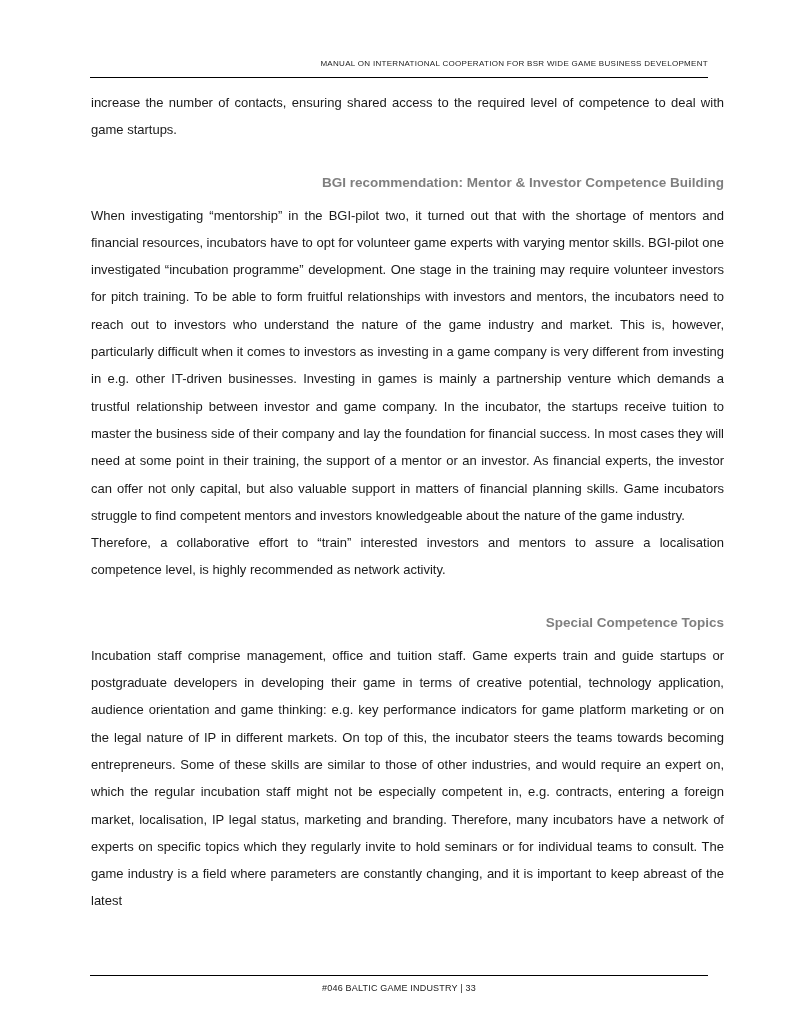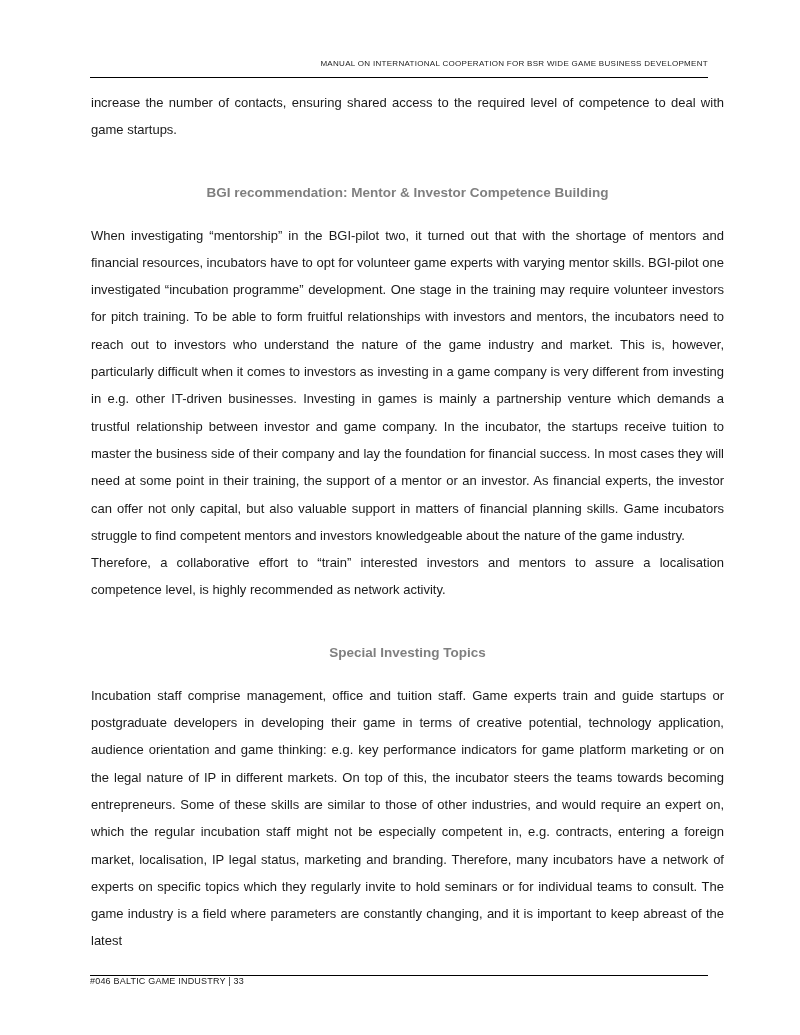--- a/index.html
+++ b/index.html
@@ -42,35 +42,36 @@
     padding-top: 33px;
   }
   .body-area p {
     margin: 0;
     font-size: 13px;
     line-height: 27.3px;
     text-align: justify;
     color: #1a1a1a;
   }
   .section-heading {
-    margin: 10px;
+    margin: 0;
     padding-top: 31px;
     padding-bottom: 12px;
     font-size: 13.5px;
     font-weight: bold;
     color: #7f7f7f;
-    text-align: center;
+    text-align: right;
   }
   .footer {
     position: absolute;
     left: 90px;
     right: 92px;
     top: 975px;
     border-top: 1px solid #000000;
-    text-align: left;
+    padding-top: 7px;
+    text-align: center;
   }
   .footer-text {
     font-size: 9px;
     letter-spacing: 0.2px;
     color: #1a1a1a;
   }
 </style>
 </head>
 <body>
 
@@ -83,21 +84,21 @@
   <div class="body-area">
 
     <p>increase the number of contacts, ensuring shared access to the required level of competence to deal with game startups.</p>
 
     <h2 class="section-heading">BGI recommendation: Mentor &amp; Investor Competence Building</h2>
 
     <p>When investigating “mentorship” in the BGI-pilot two, it turned out that with the shortage of mentors and financial resources, incubators have to opt for volunteer game experts with varying mentor skills. BGI-pilot one investigated “incubation programme” development. One stage in the training may require volunteer investors for pitch training. To be able to form fruitful relationships with investors and mentors, the incubators need to reach out to investors who understand the nature of the game industry and market. This is, however, particularly difficult when it comes to investors as investing in a game company is very different from investing in e.g. other IT-driven businesses. Investing in games is mainly a partnership venture which demands a trustful relationship between investor and game company. In the incubator, the startups receive tuition to master the business side of their company and lay the foundation for financial success. In most cases they will need at some point in their training, the support of a mentor or an investor. As financial experts, the investor can offer not only capital, but also valuable support in matters of financial planning skills. Game incubators struggle to find competent mentors and investors knowledgeable about the nature of the game industry.</p>
 
     <p>Therefore, a collaborative effort to “train” interested investors and mentors to assure a localisation competence level, is highly recommended as network activity.</p>
 
-    <h2 class="section-heading">Special Investing Topics</h2>
+    <h2 class="section-heading">Special Competence Topics</h2>
 
     <p>Incubation staff comprise management, office and tuition staff. Game experts train and guide startups or postgraduate developers in developing their game in terms of creative potential, technology application, audience orientation and game thinking: e.g. key performance indicators for game platform marketing or on the legal nature of IP in different markets. On top of this, the incubator steers the teams towards becoming entrepreneurs. Some of these skills are similar to those of other industries, and would require an expert on, which the regular incubation staff might not be especially competent in, e.g. contracts, entering a foreign market, localisation, IP legal status, marketing and branding. Therefore, many incubators have a network of experts on specific topics which they regularly invite to hold seminars or for individual teams to consult. The game industry is a field where parameters are constantly changing, and it is important to keep abreast of the latest</p>
 
   </div>
 
   <div class="footer">
     <div class="footer-text">#046 BALTIC GAME INDUSTRY | 33</div>
   </div>
 
 </div>

